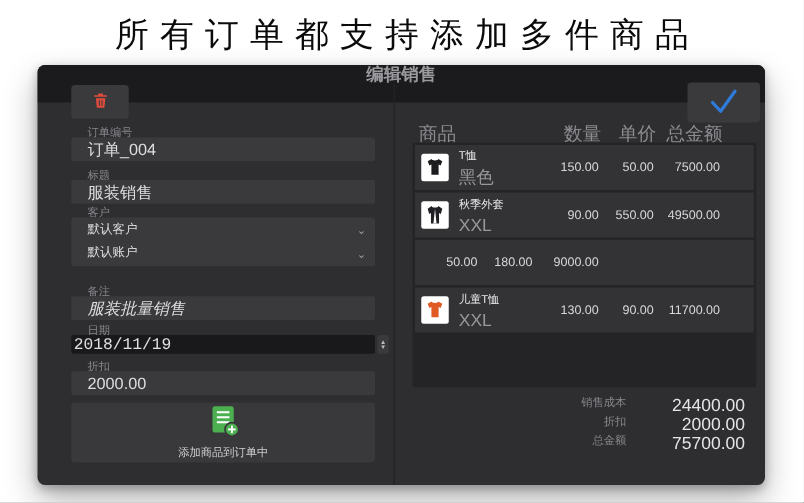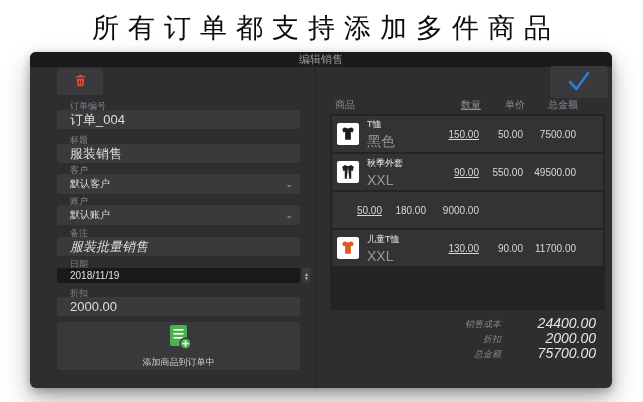--- a/index.html
+++ b/index.html
@@ -4,64 +4,64 @@
 <style>
   html,body{margin:0;padding:0;background:#fff;}
   .stage{position:relative;width:643px;height:402px;background:#ffffff;overflow:hidden;
          font-family:"Liberation Sans","DejaVu Sans",sans-serif;}
   .headline{position:absolute;top:10px;left:0;width:643px;text-align:center;
             font-family:"DejaVu Serif","Liberation Serif",serif;
             font-size:27px;color:#0b0b0b;letter-spacing:9px;text-indent:9px;}
   
   .window{position:absolute;left:30px;top:52px;width:582px;height:336px;background:#2e2e30;
           border-radius:6px;box-shadow:0 12px 26px rgba(0,0,0,.30),0 3px 8px rgba(0,0,0,.25);overflow:hidden;}
-  .titlebar{position:absolute;left:0;top:0;width:100%;height:15px;background:#1b1b1d;
-            text-align:center;font-size:11px;color:#9a9a9e;line-height:15px;}
+  .titlebar{position:absolute;left:0;top:0;width:100%;height:30px;background:#1b1b1d;
+            text-align:center;font-size:14px;color:#9a9a9e;line-height:15px;font-weight:bold;}
   .vdivider{position:absolute;left:285px;top:15px;width:1px;height:321px;background:#232325;}
   .toolbtn{position:absolute;background:#3a3a3c;border:none;border-radius:3px;cursor:pointer;
            display:flex;align-items:center;justify-content:center;padding:0;}
   .btn-delete{left:27px;top:16px;width:46px;height:27px;}
   .btn-confirm{left:520px;top:14px;width:58px;height:32px;}
   
   .flabel{position:absolute;left:40px;font-size:9px;color:#86868b;}
   .ffield{position:absolute;left:27px;width:243px;height:19px;background:#3a3a3c;border:none;
           border-radius:2px;color:#dedee0;font-size:13px;padding:0 0 0 13px;box-sizing:border-box;
           font-family:"Liberation Sans","DejaVu Sans",sans-serif;}
   .fselect{position:absolute;left:27px;width:243px;height:20px;background:#3a3a3c;border-radius:2px;
            color:#dedee0;font-size:10px;line-height:20px;padding-left:13px;box-sizing:border-box;cursor:pointer;}
   .chev{position:absolute;right:7px;top:0;color:#a9a9ad;font-size:9px;}
   .fdate{position:absolute;left:27px;width:243px;height:15px;background:#19191b;border-radius:2px;
-         color:#e0e0e2;font-size:10px;line-height:15px;padding-left:13px;box-sizing:border-box;}
+         color:#e0e0e2;font-size:13px;line-height:15px;padding-left:2px;box-sizing:border-box;font-family:Liberation Mono, monospace;}
   .stepper{position:absolute;left:272px;width:9px;height:15px;background:#3a3a3c;border-radius:2px;
            display:flex;flex-direction:column;align-items:center;justify-content:center;cursor:pointer;}
   .stepper span{display:block;font-size:5px;line-height:4px;color:#bcbcbe;}
   .addbtn{position:absolute;left:27px;top:270px;width:243px;height:48px;background:#39393b;border:none;
           border-radius:3px;cursor:pointer;display:flex;flex-direction:column;align-items:center;
           justify-content:center;gap:4px;color:#cfcfd1;font-size:9px;
           font-family:"Liberation Sans","DejaVu Sans",sans-serif;}
   
-  .thead{position:absolute;left:300px;top:46px;width:275px;display:flex;font-size:10px;color:#8b8b90;}
+  .thead{position:absolute;left:300px;top:46px;width:275px;display:flex;font-size:15px;color:#8b8b90;}
   .thead .c-prod{flex:1;padding-left:5px;}
-  .c-qty{width:50px;text-align:right;text-decoration:underline;}
+  .c-qty{width:50px;text-align:right;}
   .c-price{width:44px;text-align:right;}
   .c-total{width:53px;text-align:right;}
   .c-sp{width:27px;}
   .table{position:absolute;left:300px;top:62px;width:275px;height:196px;background:#242426;
          border-radius:2px;padding-top:2px;box-sizing:border-box;}
   .trow{display:flex;align-items:center;height:36px;background:#333335;margin:0 2px 2px 2px;cursor:pointer;}
   .prodcell{flex:1;display:flex;align-items:center;gap:8px;padding-left:5px;min-width:0;}
   .picon{width:22px;height:22px;background:#fff;border-radius:2px;display:flex;align-items:center;
          justify-content:center;flex:0 0 22px;}
   .pnames{display:flex;flex-direction:column;gap:2px;}
   .pname{font-size:9px;color:#e8e8ea;}
   .pvariant{font-size:14px;color:#97979c;}
   .num{font-size:10px;color:#d8d8da;}
   
   .summary{position:absolute;left:300px;top:264px;width:266px;}
-  .srow{display:flex;height:15px;align-items:flex-end;font-style:italic;}
+  .srow{display:flex;height:15px;align-items:flex-start;}
   .slabel{width:171px;text-align:right;font-size:9px;color:#86868b;}
   .svalue{flex:1;text-align:right;font-size:14px;color:#e4e4e6;}
 </style>
 </head>
 <body>
 
 <div class="stage">
   <div class="headline">所有订单都支持添加多件商品</div>
 
   <div class="window">
@@ -94,21 +94,21 @@
     <div class="flabel" style="top:82px">标题</div>
     <input class="ffield" style="top: 92px;" value="服装销售">
 
     <div class="flabel" style="top:112px">客户</div>
     <div class="fselect" style="top:122px">
       <span>默认客户</span>
       <span class="chev">⌄</span>
     </div>
 
     <div class="flabel" style="top:143px">账户</div>
-    <div class="fselect" style="top:153px">
+    <div class="fselect" style="top:141px">
       <span>默认账户</span>
       <span class="chev">⌄</span>
     </div>
 
     <div class="flabel" style="top:175px">备注</div>
     <input class="ffield" style="top: 185px; font-style: italic;" value="服装批量销售">
 
     <div class="flabel" style="top:206px">日期</div>
     <div class="fdate" style="top:216px">2018/11/19</div>
     <div class="stepper" style="top:216px">

